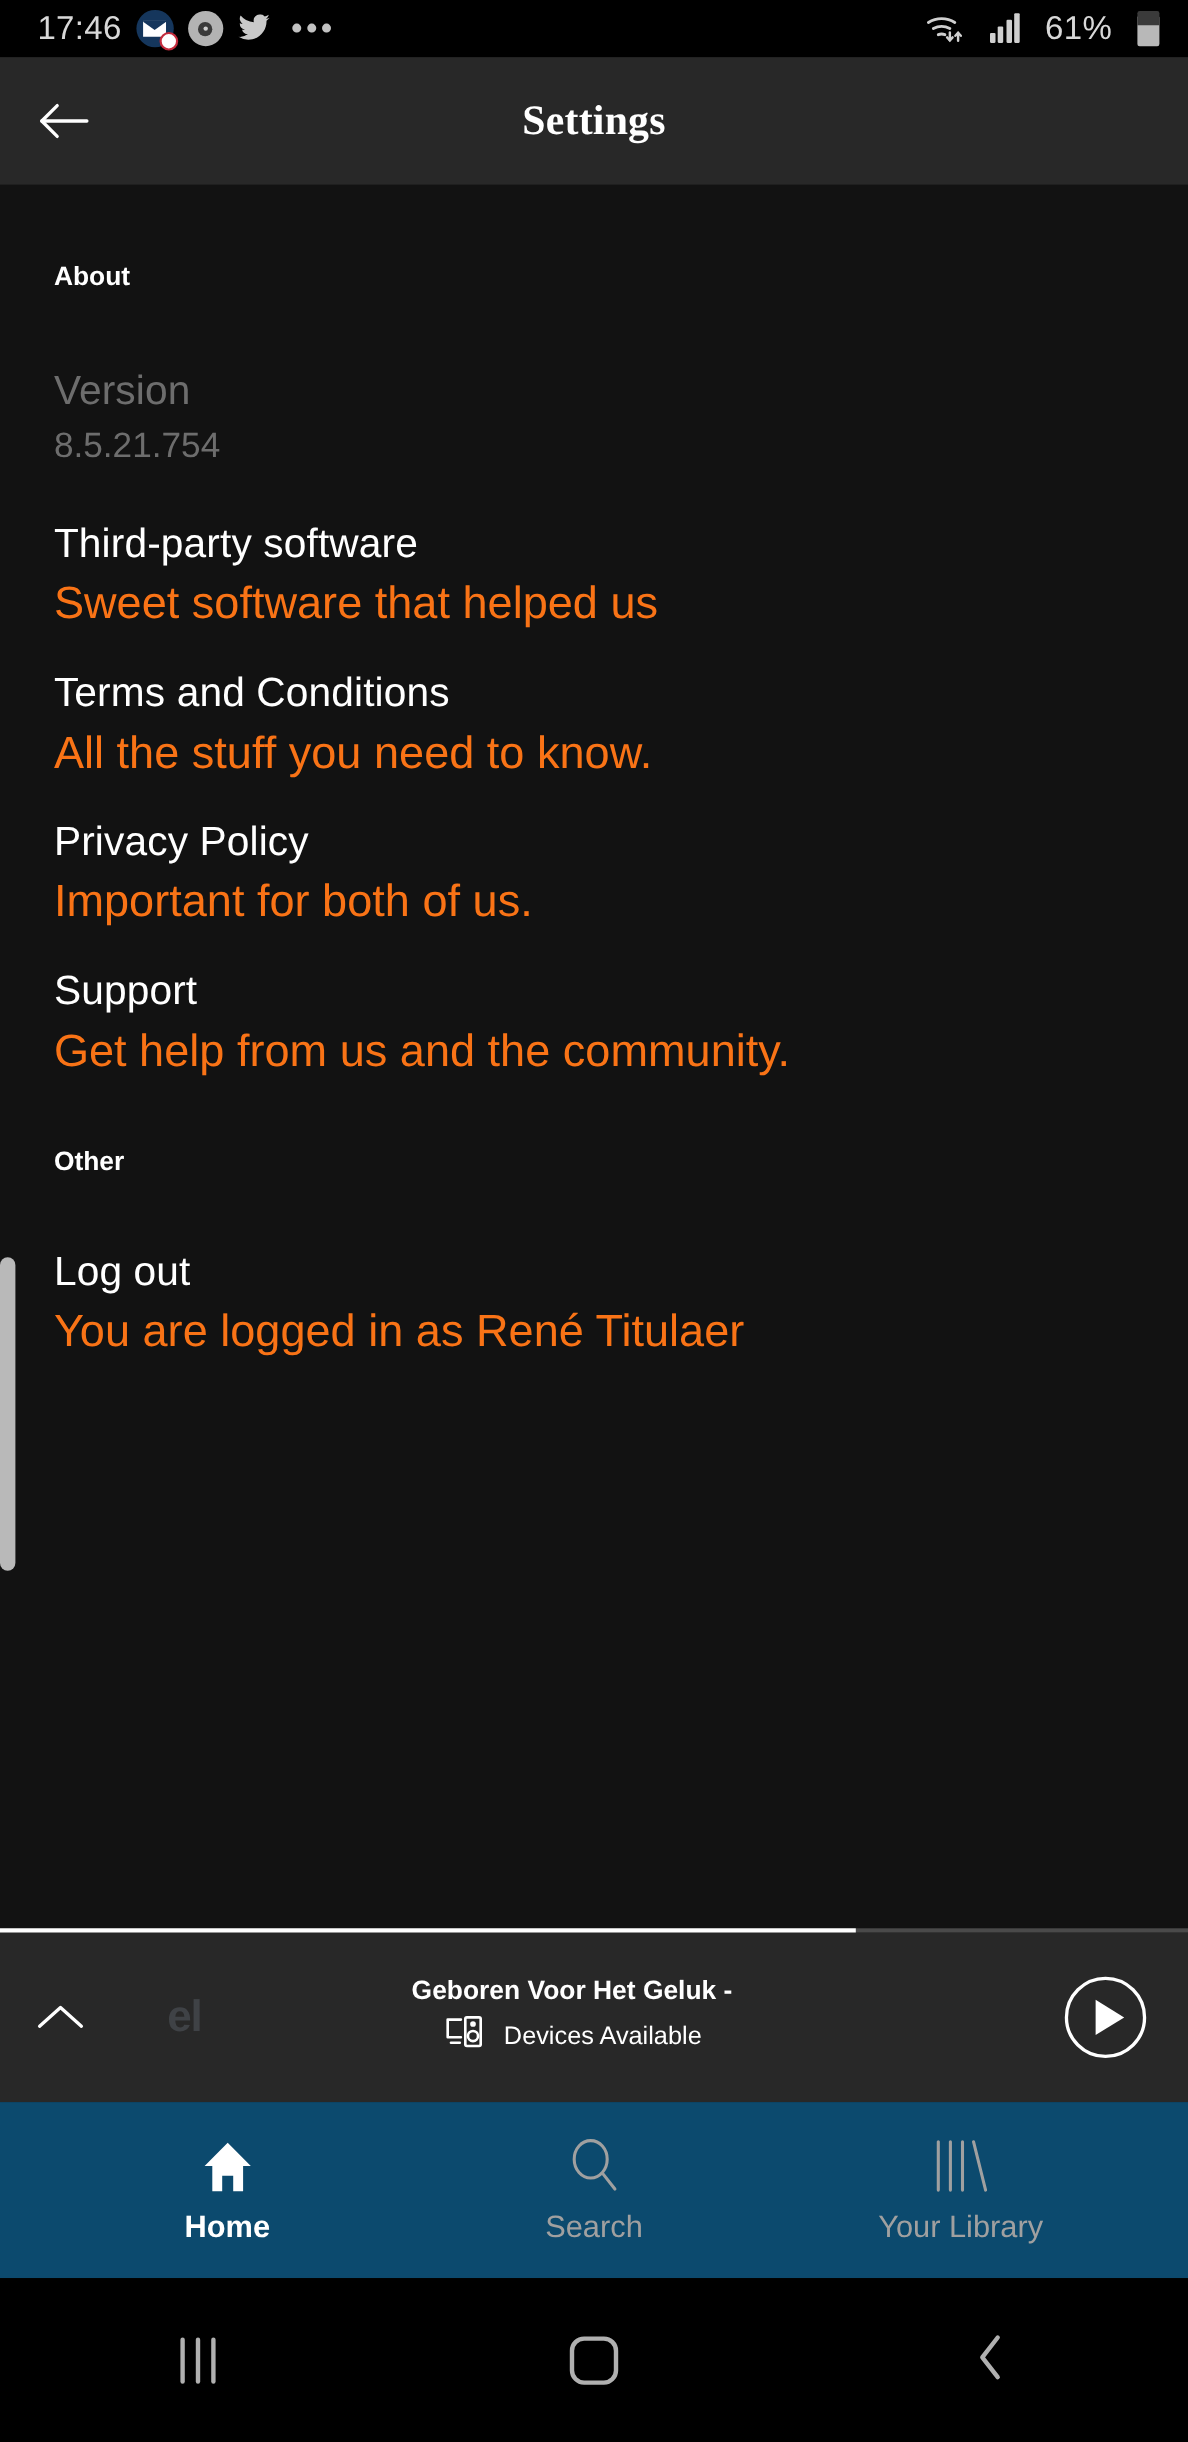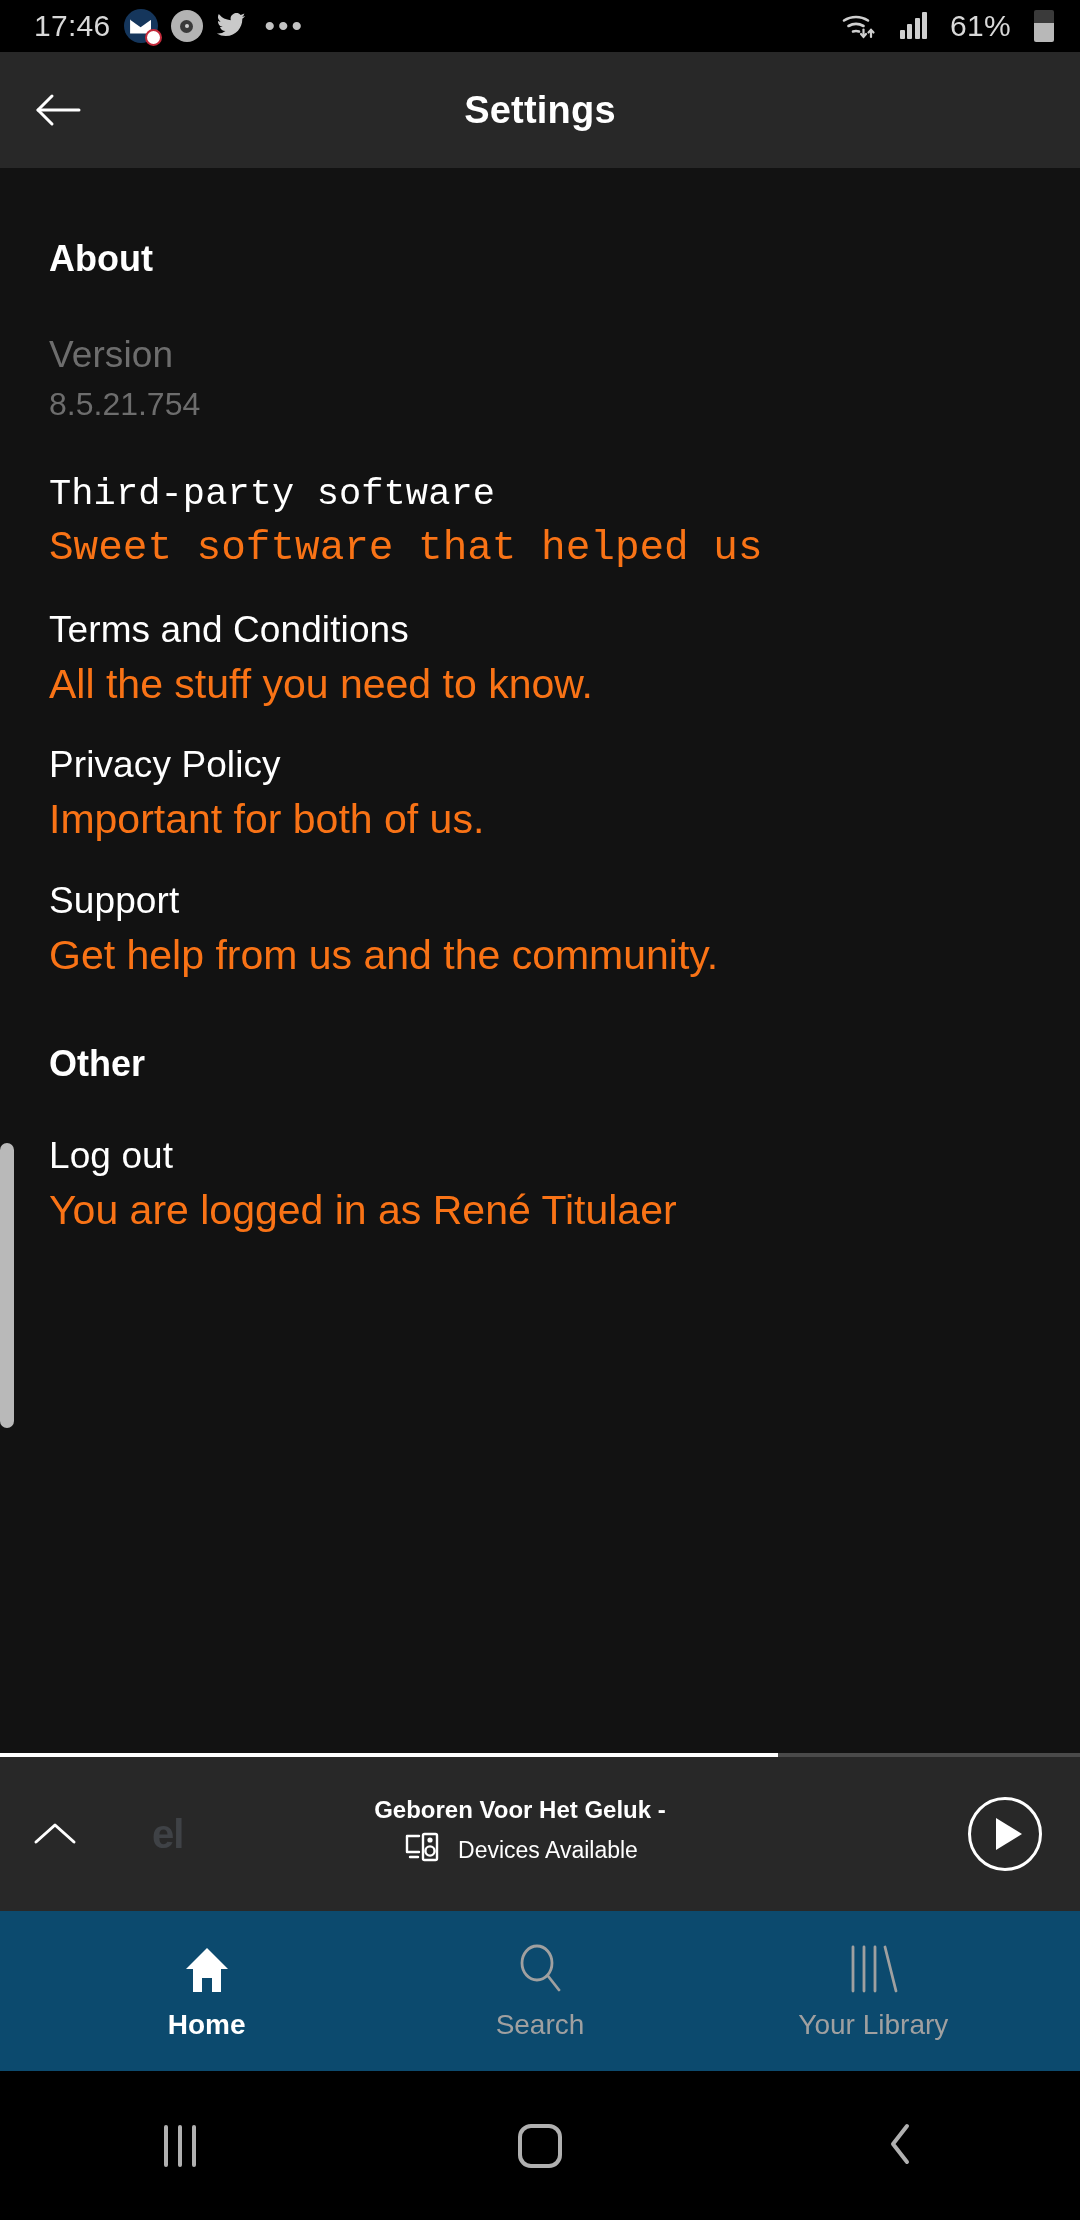--- a/index.html
+++ b/index.html
@@ -53,36 +53,36 @@
   .batt-top { position:absolute; top:0; left:5px; width:10px; height:6px;
     background:#3b3b3b; border-radius:2px 2px 0 0; }
   .batt-fill { position:absolute; top:0; left:0; width:20px; height:13px;
     background:#3a3a3a; border-radius:2px 2px 0 0; }
   .bars { display:flex; align-items:flex-end; gap:2.5px; height:26px; }
   .bars i { display:block; width:5px; background:#cfcfcf; border-radius:1px; }
 
   
   .appbar {
     position:absolute; top:52px; left:0; width:1080px; height:116px;
-    background:#282828; display:flex; align-items:center;
+    background:#282828; display:flex; align-items:center;font-family:Liberation Serif, serif;
   }
   .back-btn { position:absolute; left:22px; top:50%; transform:translateY(-50%);
     width:72px; height:72px; display:flex; align-items:center; justify-content:center;}
   .appbar-title {
     width:100%; text-align:center; color:#ffffff;
     font-size:38px; font-weight:bold; letter-spacing:0.2px;
   }
 
   
   .content {
     position:absolute; top:168px; left:0; width:1080px; height:1585px;
     background:#121212; overflow:hidden;
   }
   .section-title {
-    color:#ffffff; font-size:36px; font-weight:bold;
+    color:#ffffff; font-size:24px; font-weight:bold;
     padding-left:49px;
   }
   .row { padding-left:49px; padding-right:40px; }
   .row-title { color:#ffffff; font-size:37px; font-weight:400; letter-spacing:0.1px;}
   .row-title.dim { color:#6d6d6d; }
   .row-sub { color:#f97316; font-size:41px; font-weight:400; margin-top:10px;}
   .row-sub.dim { color:#6d6d6d; font-size:32px; }
 
   .scroll-thumb {
     position:absolute; left:0; width:14px; border-radius:8px;
@@ -214,21 +214,21 @@
 
     <div class="scroll-thumb" style="top:975px; height:285px;"></div>
 
     <div class="section-title" style="position:absolute; top:70px;">About</div>
 
     <div class="row" style="position:absolute; top:166px;">
       <div class="row-title dim">Version</div>
       <div class="row-sub dim">8.5.21.754</div>
     </div>
 
-    <div class="row" style="position:absolute; top:305px;font-family:Liberation Mono, monospace;">
+    <div class="row" style="position:absolute; top:305px;">
       <div class="row-title">Third-party software</div>
       <div class="row-sub">Sweet software that helped us</div>
     </div>
 
     <div class="row" style="position:absolute; top:441px;">
       <div class="row-title">Terms and Conditions</div>
       <div class="row-sub">All the stuff you need to know.</div>
     </div>
 
     <div class="row" style="position:absolute; top:576px;">

